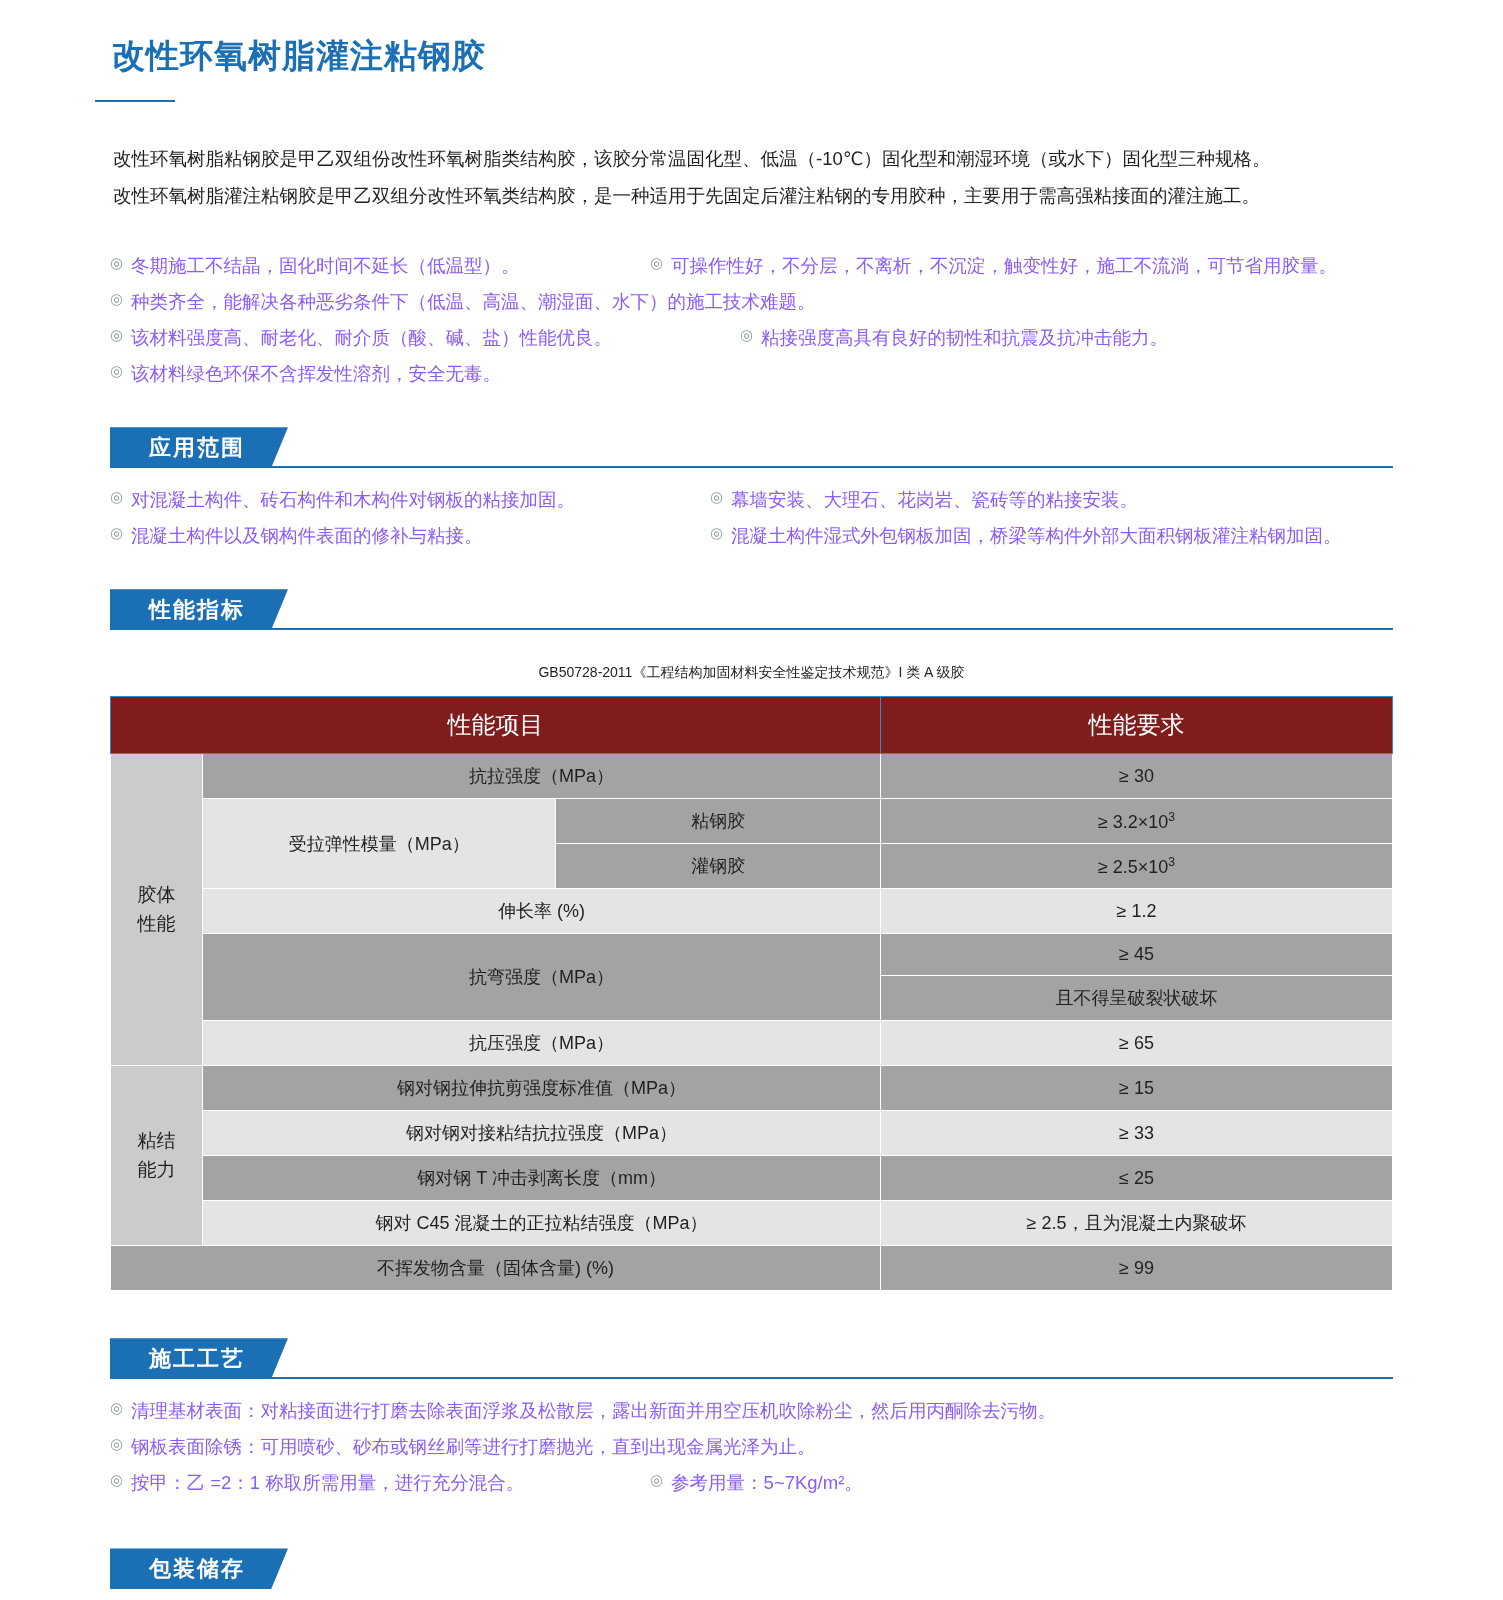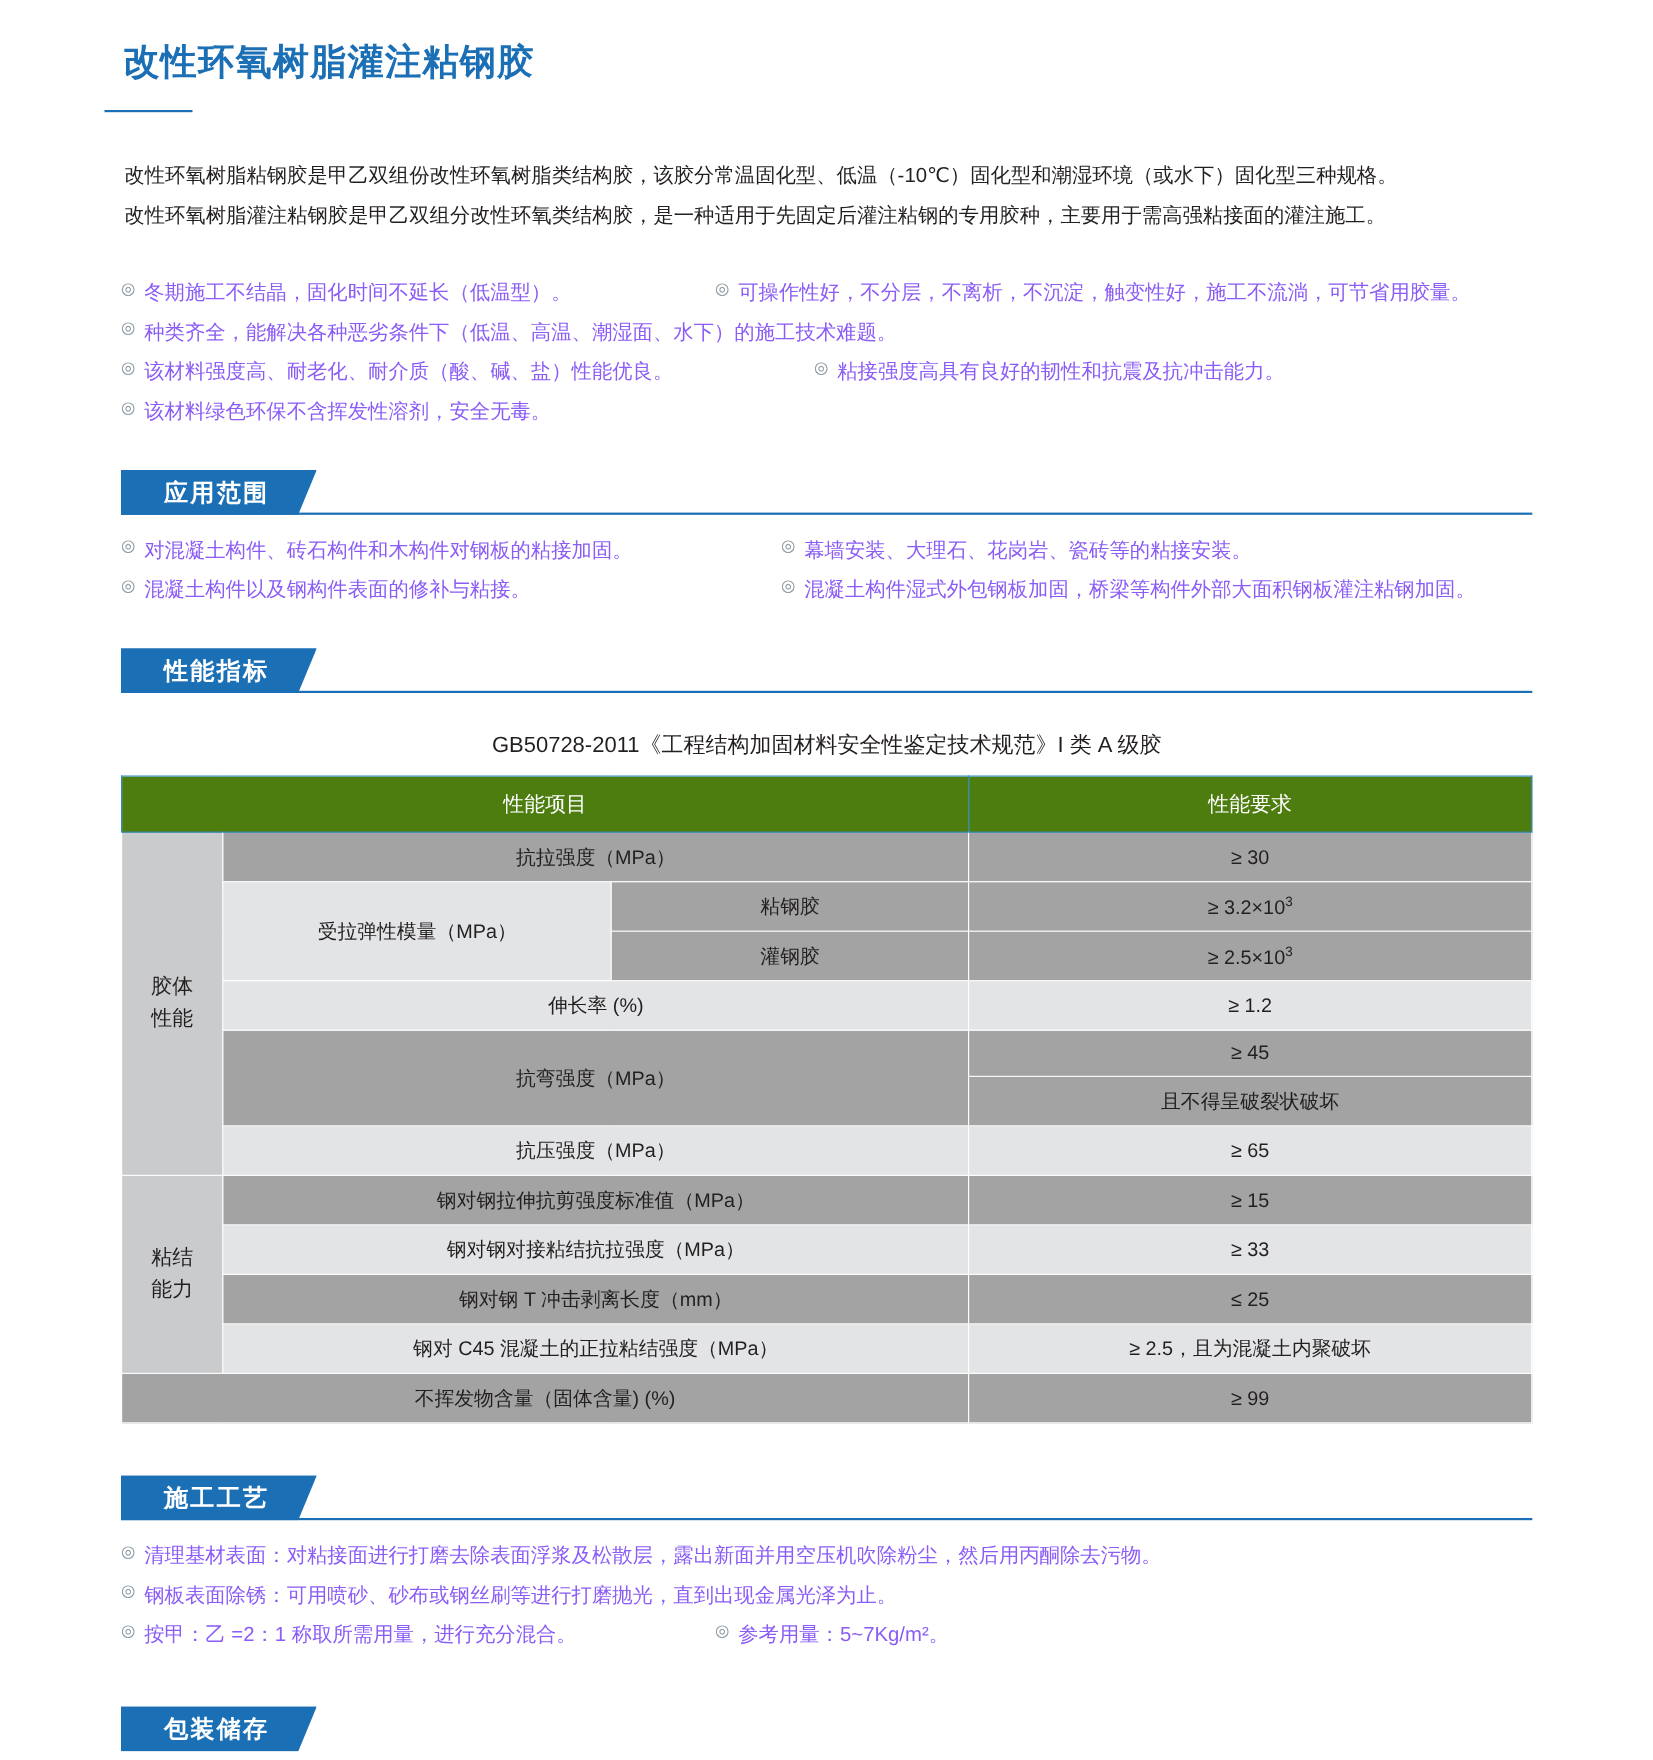--- a/index.html
+++ b/index.html
@@ -102,42 +102,42 @@
     line-height: 1.95;
     margin-right: 8px;
     flex: 0 0 auto;
   }
   .btext { color: #8b5cf6; }
   .col-a { width: 540px; }
   .col-b { width: auto; }
   
   .table-caption {
     text-align: center;
-    font-size: 20px;
+    font-size: 14px;
     margin: 34px 0 14px 0;
     color: #231f20;
   }
   table.spec {
     border-collapse: collapse;
     margin: 0 auto;
     width: 1283px;
     font-size: 18px;
   }
   table.spec th, table.spec td {
     border: 1px solid #ffffff;
     text-align: center;
     vertical-align: middle;
     padding: 10px 6px;
     color: #231f20;
   }
   table.spec thead th {
-    background: #4d7c0f;
+    background: #7f1d1d;
     color: #ffffff;
     font-weight: normal;
-    font-size: 19px;
+    font-size: 24px;
     padding: 12px 6px;
     border-color: #2e8bc9;
   }
   .bg-grey-d { background: #a3a3a3; }
   .bg-grey-l { background: #e3e4e6; }
   .side-cell { background: #c9cbcd; font-size: 19px; line-height: 1.5; }
   sup { font-size: 0.68em; vertical-align: super; }
 </style>
 </head>
 <body>

